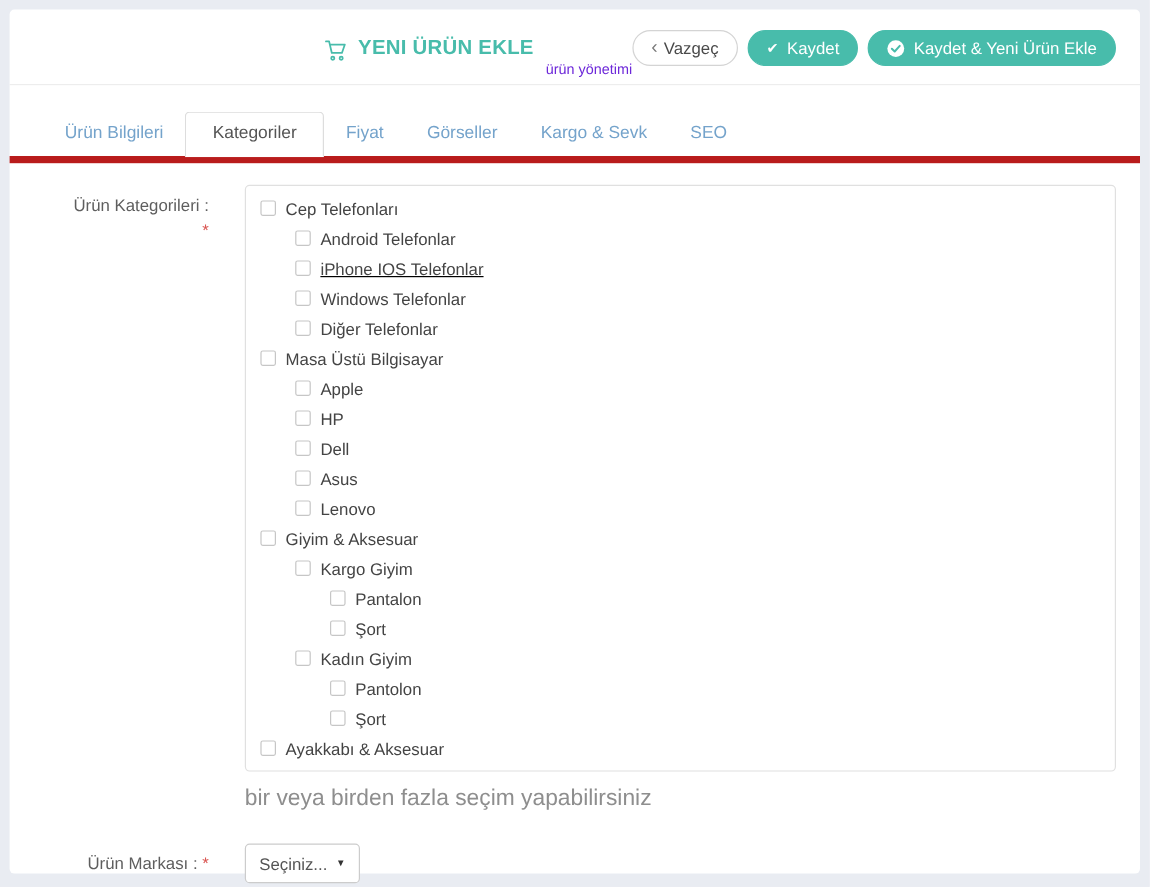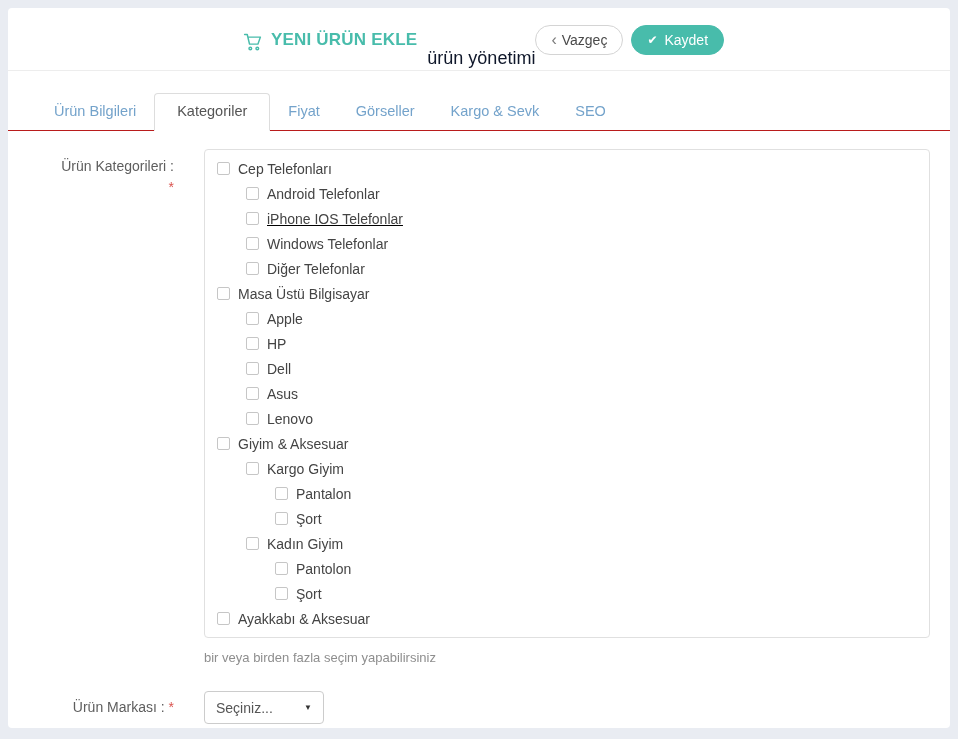--- a/index.html
+++ b/index.html
@@ -10,31 +10,31 @@
     overflow: hidden;
   }
   .panel {
     margin: 8px;
     height: 720px;
     background: #ffffff;
     border-radius: 4px;
   }
   
   .panel-header {
-    display: flex; align-items: center; justify-content: center;
+    display: flex; align-items: center; justify-content: flex-end;
     padding: 14px 20px 12px 28px;
     height: 63px;
     border-bottom: 1px solid #ededed;
   }
   .title-wrap { display: flex; align-items: center; gap: 8px; }
   .cart-icon { display: inline-flex; margin-top: 2px; }
   .page-title {
     color: #48bcab; font-size: 17px; font-weight: bold; letter-spacing: .2px;
   }
-  .page-subtitle { color: #0f172a; font-size: 18px; margin-left: 2px; margin-top: 36px; }
+  .page-subtitle { color: #6d28d9; font-size: 12px; margin-left: 2px; margin-top: 36px; }
   .header-buttons { display: flex; align-items: center; gap: 8px; }
   .btn {
     display: inline-flex; align-items: center; gap: 7px;
     height: 30px; padding: 0 15px;
     border-radius: 15px; font-size: 14px;
     font-family: "Liberation Sans", sans-serif;
     cursor: pointer; white-space: nowrap;
   }
   .btn-cancel {
     background: #ffffff; border: 1px solid #d4d4d4; color: #4a4a4a;
@@ -42,21 +42,21 @@
   .btn-cancel .chev { color: #7a7a7a; font-size: 16px; line-height: 1; margin-right: -2px; }
   .btn-teal {
     background: #48bcab; border: 1px solid #48bcab; color: #ffffff;
   }
   .btn-teal .check-glyph { font-size: 12px; line-height: 1; }
   .btn-teal .circle-check { display: inline-flex; }
   
   .tabs {
     display: flex; align-items: center;
     margin-top: 20px; padding-left: 28px;
-    border-bottom: 1px solid #b91c1c;
+    border-bottom: 6px solid #b91c1c;
   }
   .tab {
     font-size: 14.5px; color: #74a3cb;
     padding: 10px 17px 11px;
     margin-bottom: 0; cursor: pointer;
     position: relative; bottom: -1px;
     border: 1px solid transparent;
   }
   .tab.active {
     color: #555555; background: #ffffff;
@@ -78,26 +78,26 @@
     border: 1px solid #e0e0e0; border-radius: 4px;
     padding: 6px 12px; background: #ffffff;
   }
   .tree-row { display: flex; align-items: center; height: 25px; }
   .checkbox {
     width: 13px; height: 13px; flex: none;
     border: 1px solid #c6c6c6; border-radius: 2px;
     background: #ffffff; margin-right: 8px; cursor: pointer;
   }
   .tree-label { color: #444444; font-size: 14px; cursor: pointer; }
-  .help-text { color: #8e8e8e; font-size: 13px; margin-top: 12px; }
+  .help-text { color: #8e8e8e; font-size: 19px; margin-top: 12px; }
   .brand-row { margin-top: 26px; align-items: center; }
   .brand-row .label-col { padding-top: 0; }
   .select {
     display: inline-flex; align-items: center; justify-content: space-between;
-    width: 120px; height: 33px; padding: 0 11px;
+    width: 96px; height: 33px; padding: 0 11px;
     border: 1px solid #cccccc; border-radius: 4px;
     background: #ffffff; color: #555555; font-size: 14px; cursor: pointer;
   }
   .caret { font-size: 8px; color: #333333; }
 </style>
 </head>
 <body>
 
 <div class="panel">
 
@@ -115,20 +115,29 @@
     </div>
     <div class="header-buttons">
       <button class="btn btn-cancel">
         <span class="chev">‹</span>
         <span>Vazgeç</span>
       </button>
       <button class="btn btn-teal">
         <span class="check-glyph">✔</span>
         <span>Kaydet</span>
       </button>
+      <button class="btn btn-teal">
+        <span class="circle-check">
+          <svg width="15" height="15" viewBox="0 0 16 16">
+            <circle cx="8" cy="8" r="7.5" fill="#ffffff"></circle>
+            <path d="M4.5 8.2 L7 10.6 L11.5 5.6" fill="none" stroke="#48bcab" stroke-width="1.8" stroke-linecap="round" stroke-linejoin="round"></path>
+          </svg>
+        </span>
+        <span>Kaydet &amp; Yeni Ürün Ekle</span>
+      </button>
     </div>
   </div>
 
   <div class="tabs" id="tabs">
       <div class="tab">Ürün Bilgileri</div>
       <div class="tab active">Kategoriler</div>
       <div class="tab">Fiyat</div>
       <div class="tab">Görseller</div>
       <div class="tab">Kargo &amp; Sevk</div>
       <div class="tab">SEO</div>

